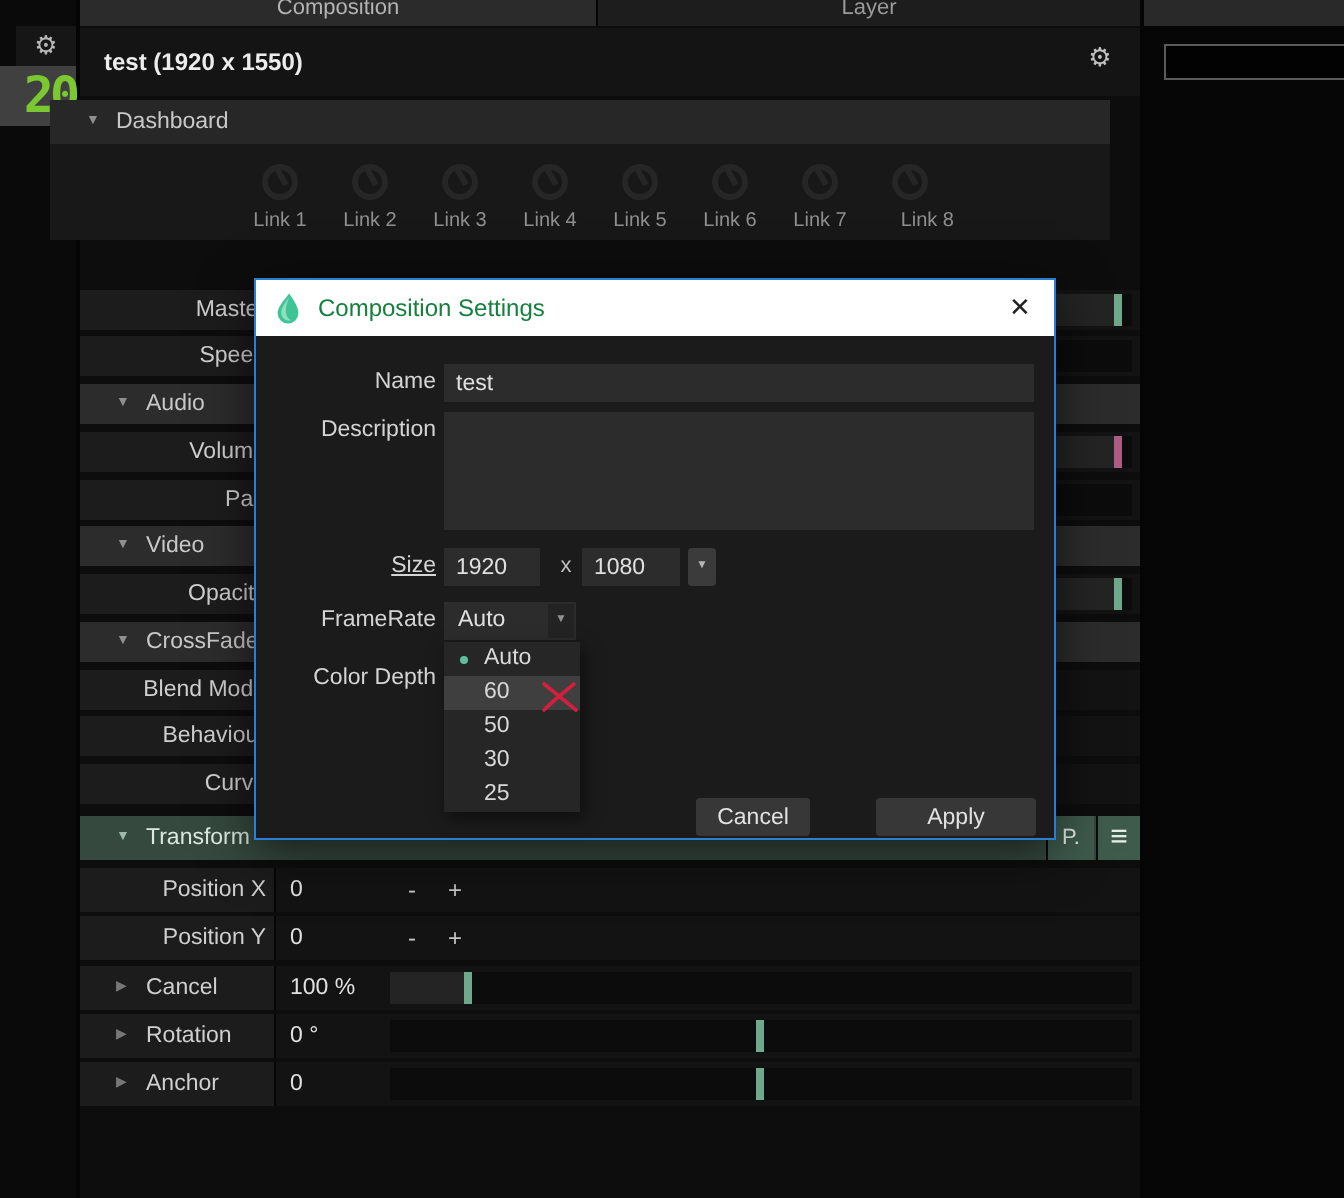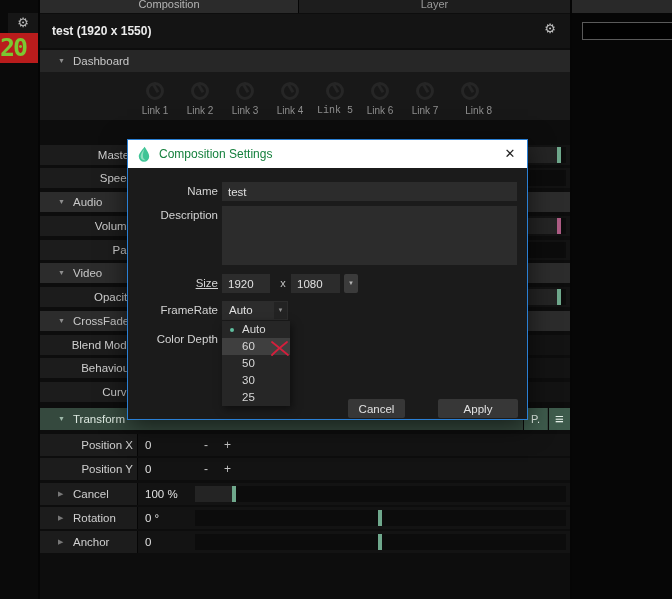--- a/index.html
+++ b/index.html
@@ -7,41 +7,41 @@
   #root {
     position:relative; width:672px; height:599px; overflow:hidden;
     background:#050505; font-family:"Liberation Sans", sans-serif;
     -webkit-font-smoothing:antialiased; color:#ccc;
   }
   
   .left-strip { position:absolute; left:0; top:0; width:38px; height:599px; background:#0a0a0a; }
   .gear-box { position:absolute; left:8px; top:13px; width:30px; height:20px; background:#161616; }
   .gear { color:#b8b8b8; font-size:13px; line-height:20px; text-align:center; display:block; }
   .gear::before { content:"⚙"; }
-  .fps-box { position:absolute; left:0; top:33px; width:38px; height:30px; background:#b91c1c; text-align:left; }
+  .fps-box { position:absolute; left:0; top:33px; width:38px; height:30px; background:#404040; text-align:right; }
   .fps-val { font-family:"DejaVu Sans Mono", monospace; font-weight:bold; font-size:25px; line-height:30px; color:#7cc832; letter-spacing:-2px; }
   
   .tab { position:absolute; top:0; height:14px; overflow:hidden; cursor:default; }
   .tab span { display:block; font-size:11px; line-height:17px; margin-top:-4px; text-align:center; color:#b4b4b4; }
   .tab-comp { left:40px; width:258px; background:#2b2b2b; }
   .tab-layer { left:299px; width:271px; background:#1d1d1d; }
   .tab-layer span { color:#9a9a9a; }
   .tab-cont { position:absolute; left:572px; top:0; width:100px; height:13px; background:#292929; }
   
   .panel { position:absolute; left:40px; top:13px; width:530px; height:586px; background:#0d0d0d; }
   .title-row { position:absolute; left:40px; top:14px; width:530px; height:34px; background:#141414; }
   .title-row .ttl { position:absolute; left:12px; top:0; line-height:34px; font-size:12px; font-weight:bold; color:#ececec; }
   .title-row .gear2 { position:absolute; right:12px; top:7px; width:16px; height:16px; color:#c0c0c0; font-size:13px; line-height:16px; text-align:center; cursor:pointer; }
   .title-row .gear2::before { content:"⚙"; }
   .hdr-row { position:absolute; left:40px; width:530px; height:20px; background:#2c2c2c; cursor:pointer; }
   .hdr-row .tri { position:absolute; left:18px; top:0; font-size:7px; line-height:20px; color:#8f8f8f; }
   .tri-down::before { content:"▼"; }
   .tri-right::before { content:"▶"; }
   .hdr-row .hlbl { position:absolute; left:33px; top:0; font-size:11.5px; line-height:20px; color:#c8c8c8; }
-  .knob-area { position:absolute; left:40px; top:50px; width:530px; height:70px; background:#181818; }
+  .knob-area { position:absolute; left:25px; top:50px; width:530px; height:70px; background:#181818; }
   .knob-area .dash-hdr { position:absolute; left:0; top:0; width:530px; height:22px; background:#272727; }
   .knobs { position:absolute; left:0; top:23px; width:530px; height:47px; background:#181818; }
   .knob { position:absolute; top:9px; width:18px; height:18px; border:3px solid #262626; border-radius:50%; }
   .knob::after { content:""; position:absolute; left:5px; top:-2px; width:3px; height:10px; background:#262626; transform:rotate(-30deg); }
   .link-lbl { position:absolute; top:32px; width:44px; text-align:center; font-size:10px; color:#8f8f8f; }
   
   .prow { position:absolute; left:40px; width:530px; height:20px; background:#131313; }
   .prow .lbl { position:absolute; left:0; top:0; width:98px; height:100%; background:#1c1c1c; border-right:1px solid #060606; font-size:11.5px; color:#cfcfcf; text-align:right; padding-right:4px; line-height:20px; }
   .prow .lbl-exp { position:absolute; left:0; top:0; width:98px; height:100%; background:#1c1c1c; border-right:1px solid #060606; font-size:11.5px; color:#cfcfcf; line-height:22px; }
   .prow .lbl-exp .tri { position:absolute; left:18px; font-size:7px; color:#777; }
@@ -124,21 +124,21 @@
       <div class="knob" style="left:196px;"></div>
       <div class="knob" style="left:241px;"></div>
       <div class="knob" style="left:286px;"></div>
       <div class="knob" style="left:331px;"></div>
       <div class="knob" style="left:376px;"></div>
       <div class="knob" style="left:421px;"></div>
       <div class="link-lbl" style="left:93px;">Link 1</div>
       <div class="link-lbl" style="left:138px;">Link 2</div>
       <div class="link-lbl" style="left:183px;">Link 3</div>
       <div class="link-lbl" style="left:228px;">Link 4</div>
-      <div class="link-lbl" style="left:273px;font-family:Liberation Mono, monospace;">Link 5</div>
+      <div class="link-lbl" style="left:273px;">Link 5</div>
       <div class="link-lbl" style="left:318px;">Link 6</div>
       <div class="link-lbl" style="left:363px;">Link 7</div>
       <div class="link-lbl" style="left:408px;text-align:right;">Link 8</div>
     </div>
   </div>
 
   <div class="prow" style="top:145px;">
     <div class="lbl">Master</div>
     <div class="slider">
       <div class="fill" style="width:362px;"></div>

